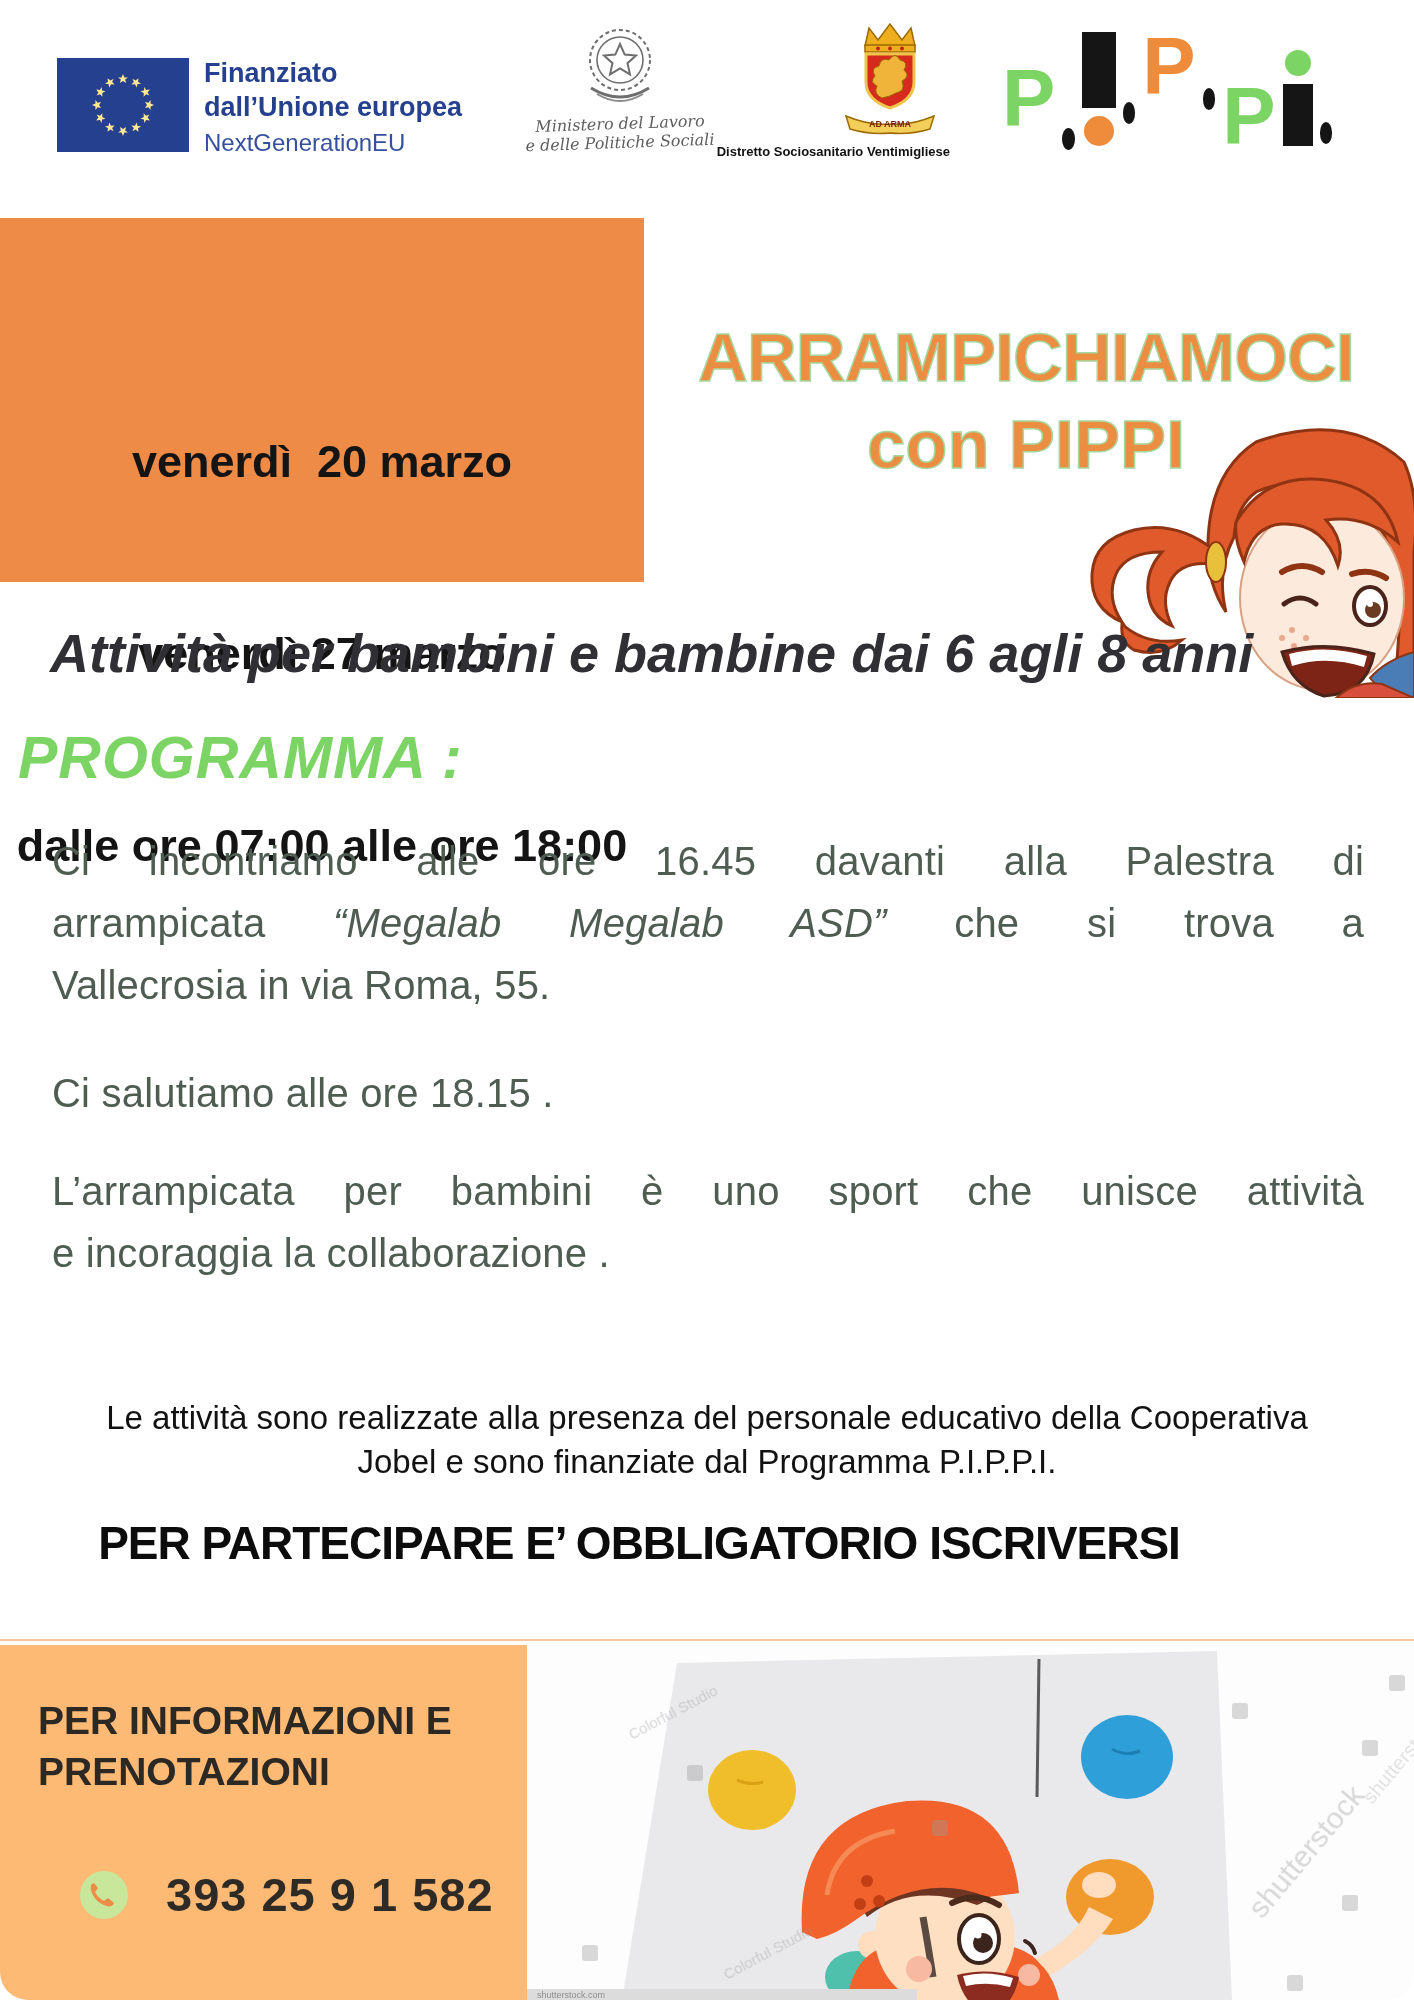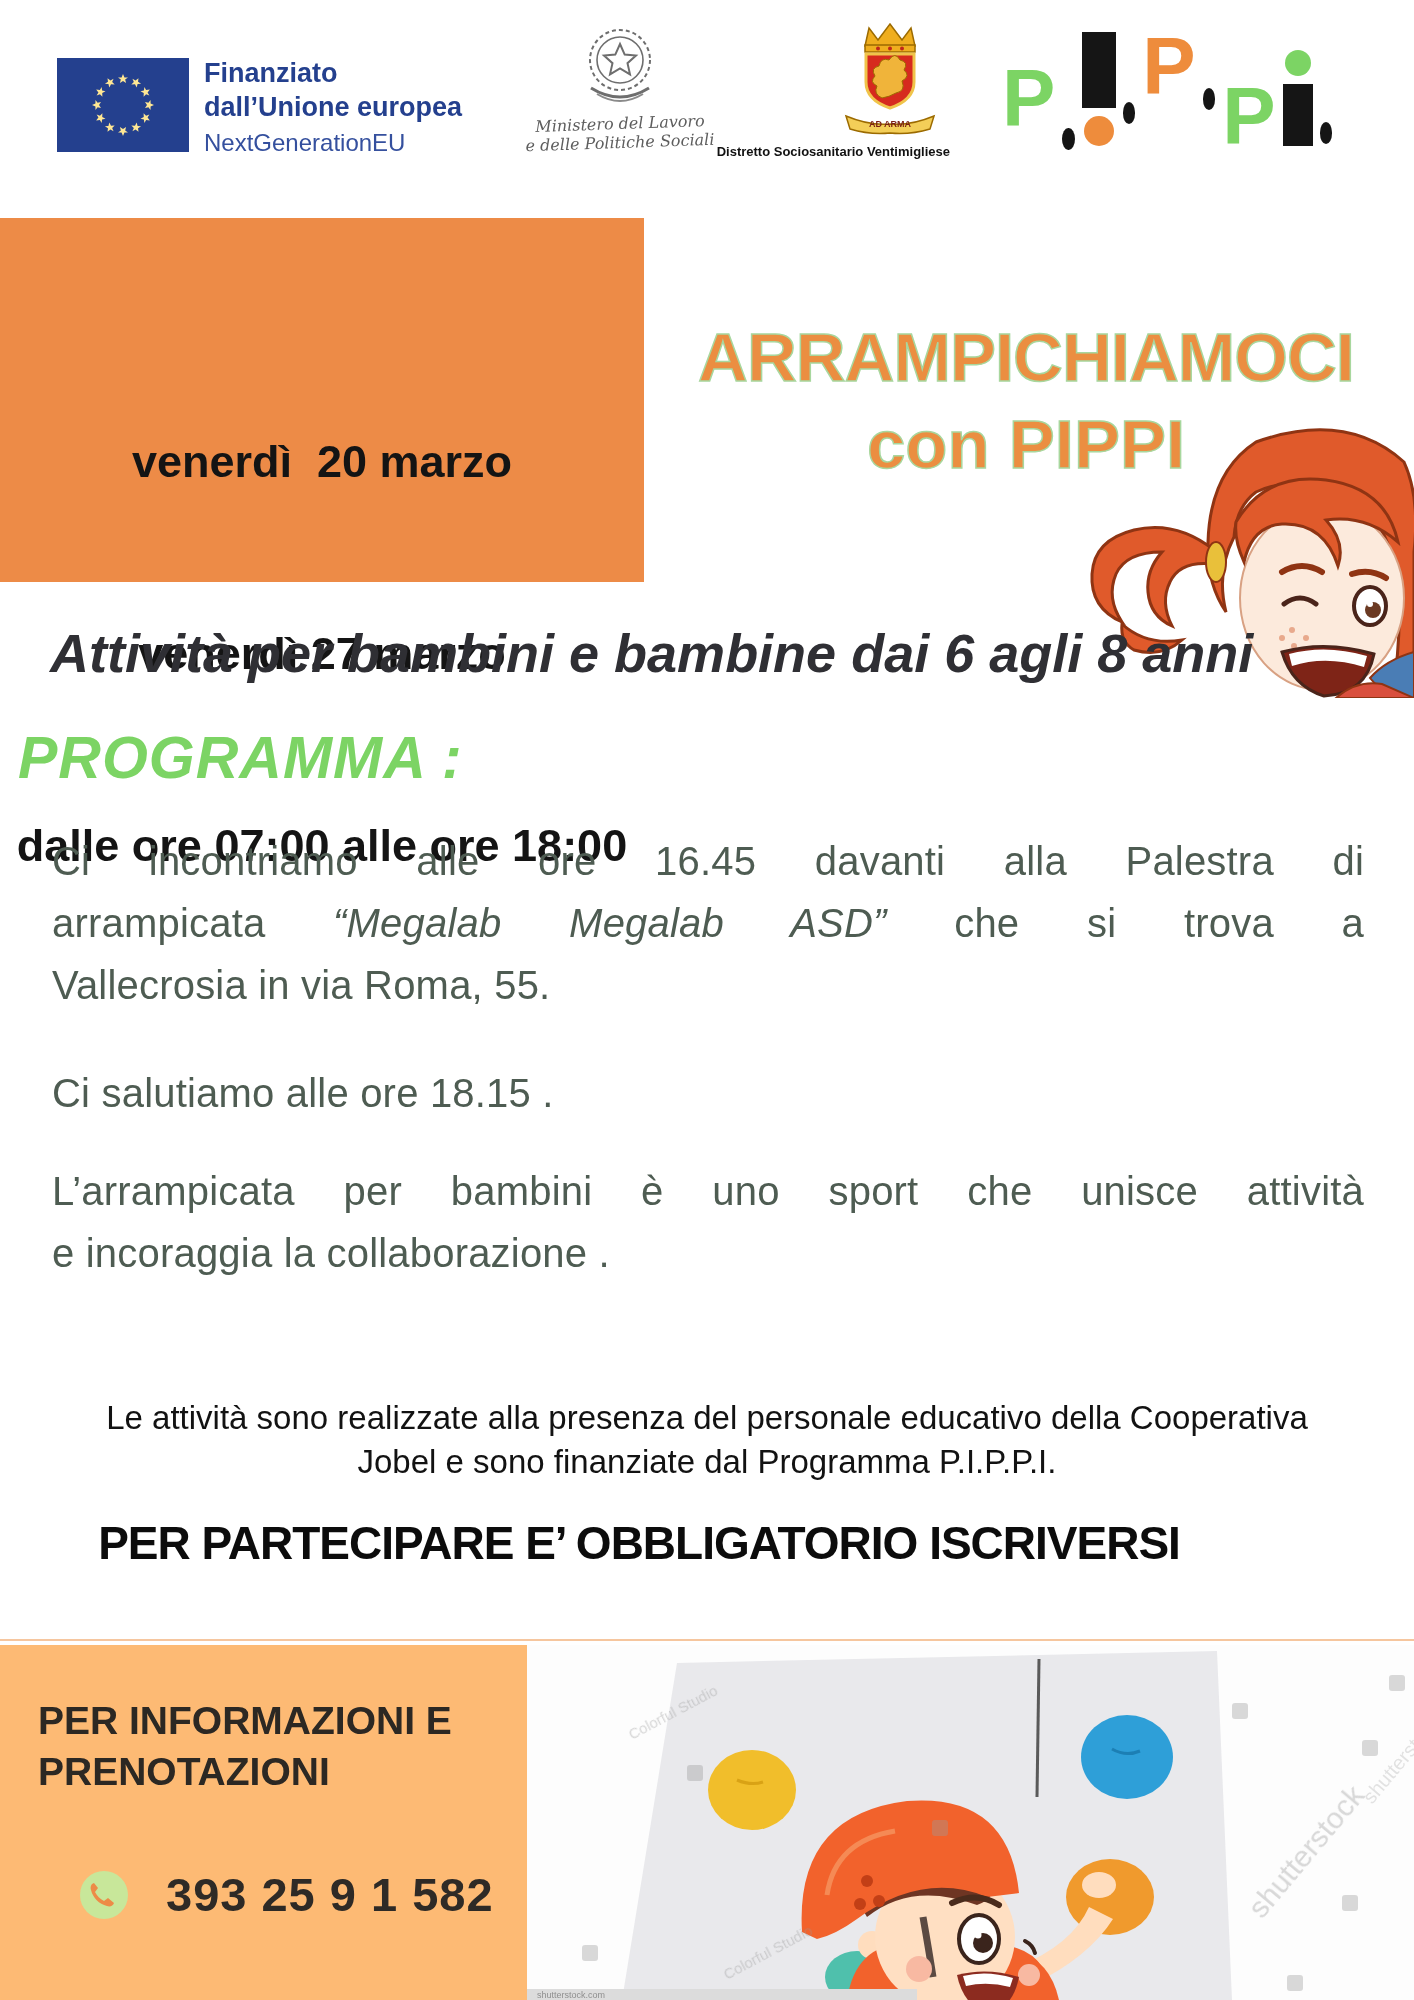--- a/index.html
+++ b/index.html
@@ -1,17 +1,17 @@
 <!DOCTYPE html>
 <html><head>
 <meta charset="utf-8">
 <style>
   html,body{margin:0;padding:0;background:#fff;}
   .canvas{position:relative;width:1414px;height:2000px;background:#ffffff;overflow:hidden;
-          font-family:"Liberation Sans",sans-serif;}
+          font-family:"Liberation Sans",sans-serif;border-radius:28px;}
   .abs{position:absolute;}
 
   
   .eu-flag{left:57px;top:58px;width:132px;height:94px;}
   .eu-txt{left:204px;top:56px;}
   .eu-bold{font-size:27px;font-weight:bold;color:#24408E;line-height:34px;}
   .eu-light{font-size:24px;color:#35509E;line-height:30px;margin-top:4px;}
   .ministry{left:505px;top:22px;width:230px;text-align:center;}
   .ministry-script{font-family:"DejaVu Serif",serif;font-style:italic;font-size:16px;
                    color:#5E5E5E;line-height:19px;transform:rotate(-2deg);}

